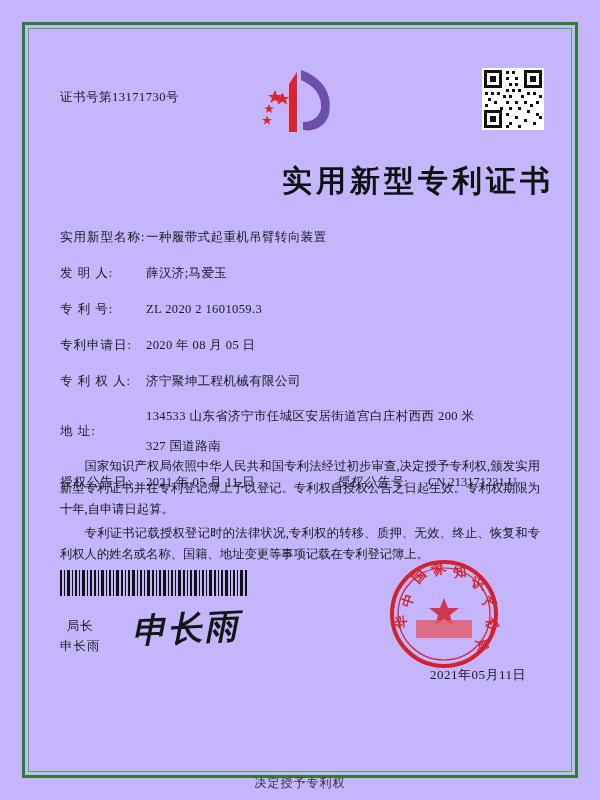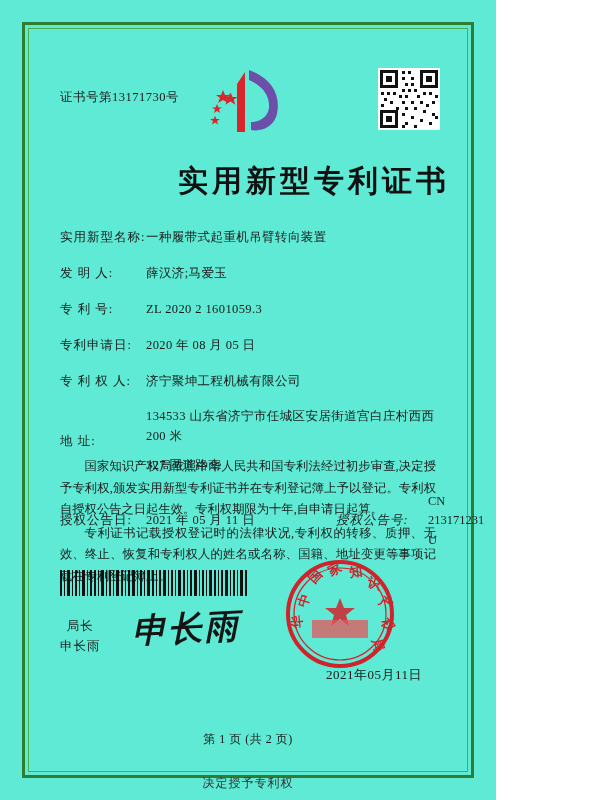--- a/index.html
+++ b/index.html
@@ -10,23 +10,23 @@
     width: 600px;
     height: 800px;
     background: #ffffff;
     font-family: "Liberation Serif", "DejaVu Serif", serif;
     color: #1d1d1d;
     overflow: hidden;
   }
 
   .page {
     position: relative;
-    width: 496px;
+    width: 600px;
     height: 800px;
-    background: #5eead4;
+    background: #c4b5fd;
   }
 
   
   .border-outer {
     position: absolute;
     left: 22px;
     top: 22px;
     right: 22px;
     bottom: 22px;
     border: 3px solid #2e7d32;
@@ -432,19 +432,18 @@
           <text x="22" y="50" transform="rotate(-72 22 50)">中</text>
           <text x="18" y="70" transform="rotate(-96 18 70)">华</text>
         </g>
         <polygon points="56,40 60,50 71,50 62,57 65,68 56,61 47,68 50,57 41,50 52,50" fill="#d0232b" opacity="0.85"></polygon>
         <rect x="28" y="62" width="56" height="18" fill="#e8545c" opacity="0.75"></rect>
       </svg>
     </div>
 
     <div class="seal-date">2021年05月11日</div>
 
-    <div class="page-num">第 1 页 (共 2 页)</div>
 
   </div>
 
   <div class="note-outside">决定授予专利权</div>
 
 </div>
 
 </body></html>

